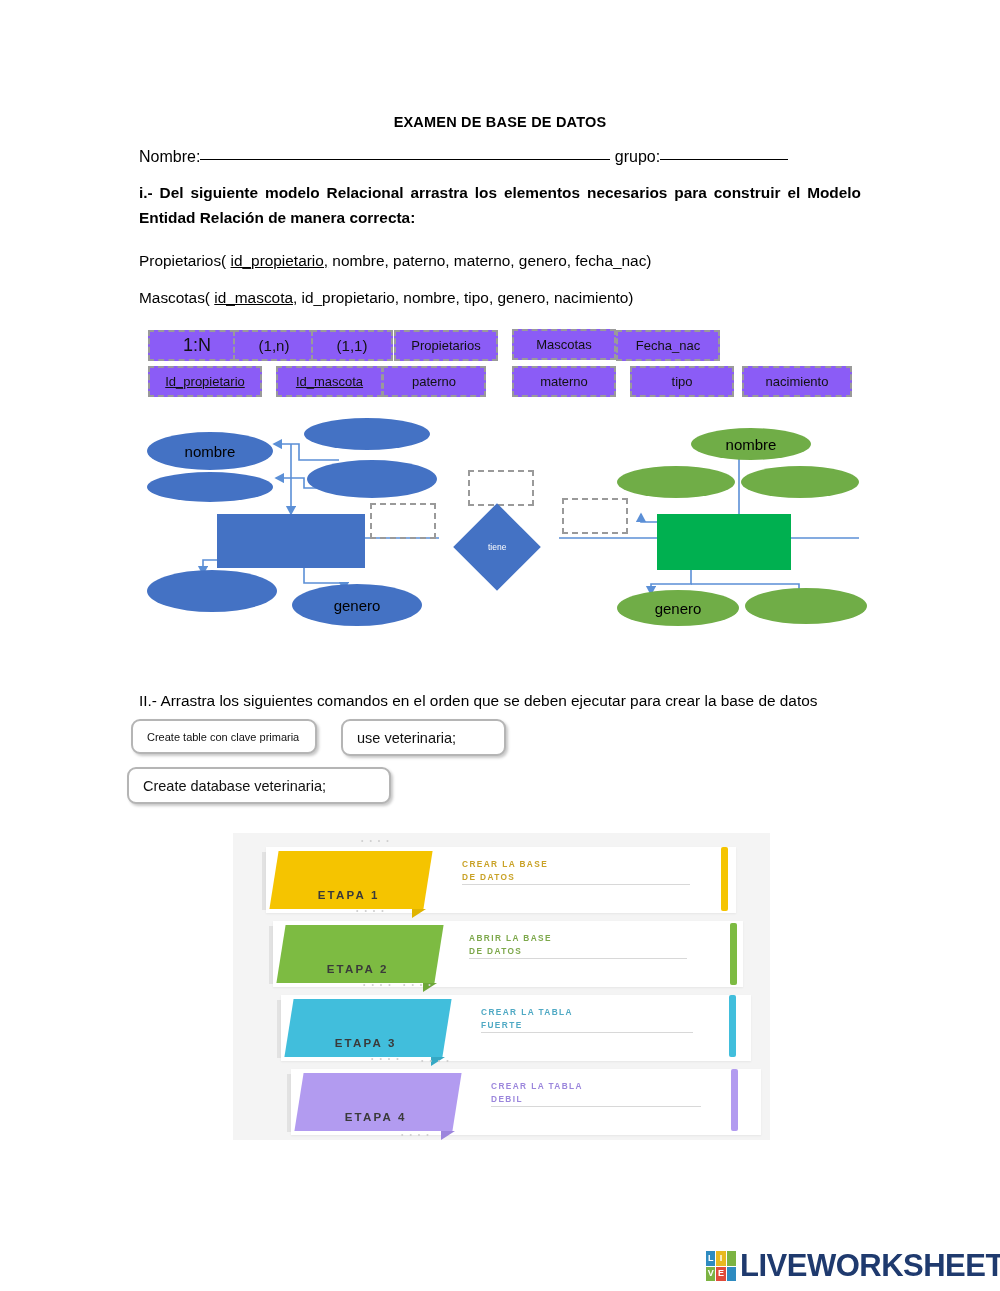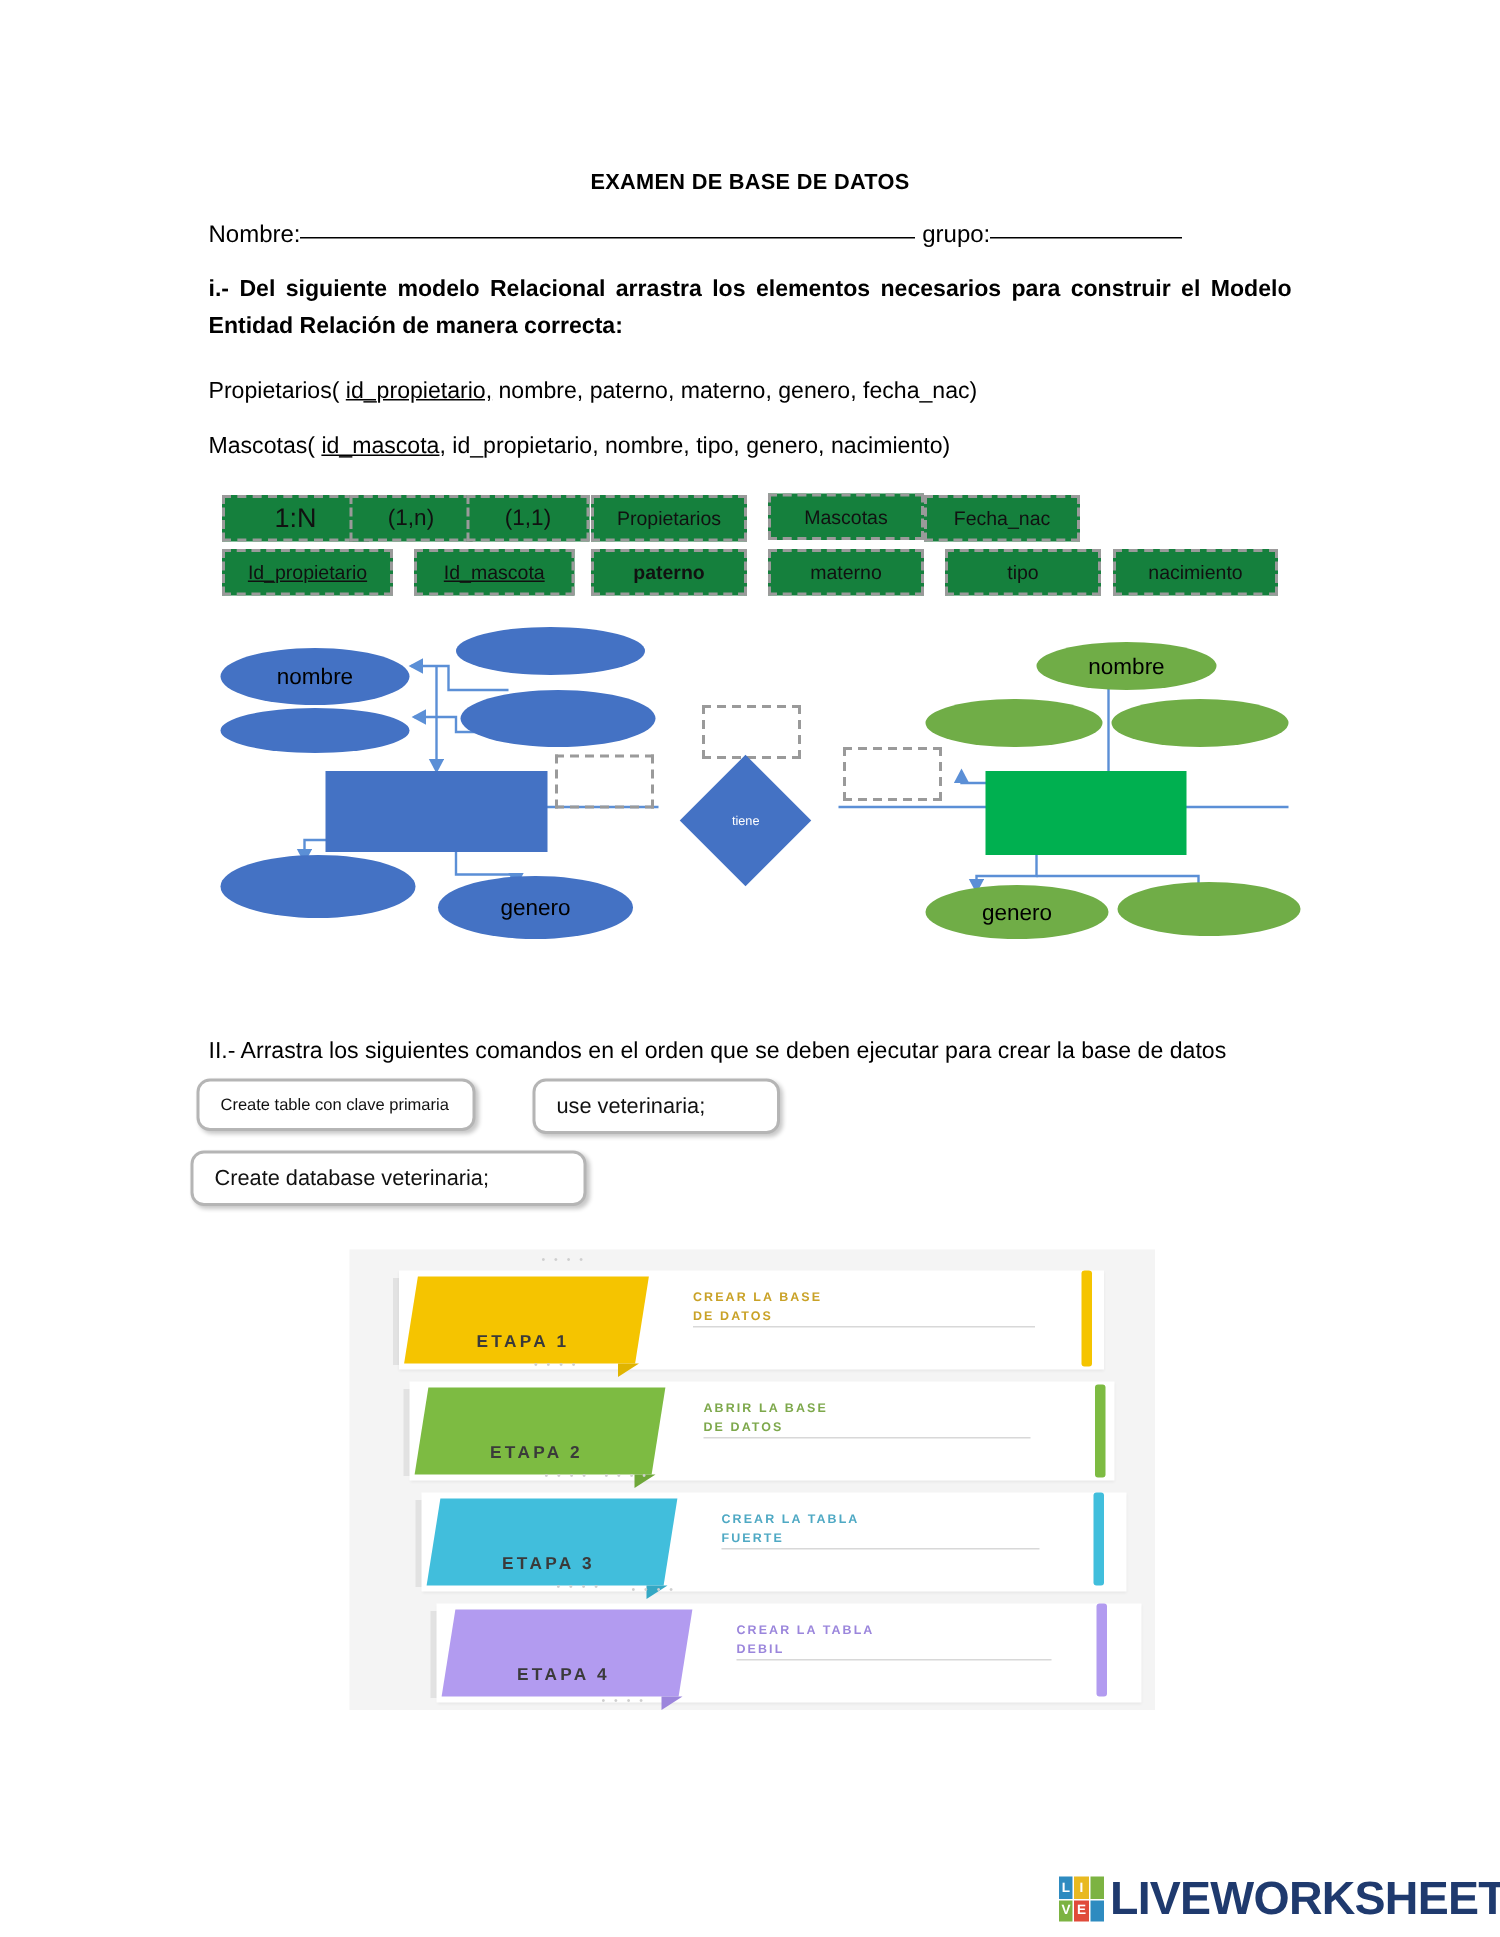--- a/index.html
+++ b/index.html
@@ -29,21 +29,21 @@
     text-align:justify;text-justify:inter-word;
   }
   #p-instr1{left:139px;top:180px;width:722px;font-weight:bold;}
   #p-rel1{left:139px;top:248px;width:722px;}
   #p-rel2{left:139px;top:285px;width:722px;}
   #p-instr2{left:139px;top:688px;width:730px;}
   .u{text-decoration:underline;margin-top:18px;}
 
   
   .tile{
-    position:absolute;border:2.2px dashed #9a9a9a;background:#15803d;
+    position:absolute;border:2.2px dashed #9a9a9a;background:#8b5cf6;
     display:flex;align-items:center;justify-content:center;
     font-size:13px;color:#111;box-sizing:border-box;text-align:center;
   }
   .tile.big{font-size:18px;}
   .tile .uline{text-decoration:underline;}
 
   
   .er{position:absolute;left:139px;top:418px;width:730px;height:220px;}
   .ellipse{
     position:absolute;border-radius:50%;
@@ -137,21 +137,21 @@
   <div class="tile" style="left:394px;top:330px;width:104px;height:31px;">Propietarios</div>
   <div class="tile" style="left:512px;top:329px;width:104px;height:31px;">Mascotas</div>
   <div class="tile" style="left:616px;top:330px;width:104px;height:31px;text-align:center;">Fecha_nac</div>
 
   <div class="tile" style="left:148px;top:366px;width:114px;height:31px;">
     <span class="uline">Id_propietario</span>
   </div>
   <div class="tile" style="left:276px;top:366px;width:107px;height:31px;">
     <span class="uline">Id_mascota</span>
   </div>
-  <div class="tile" style="left:394px;top:366px;width:104px;height:31px;font-weight:bold;">paterno</div>
+  <div class="tile" style="left:382px;top:366px;width:104px;height:31px;">paterno</div>
   <div class="tile" style="left:512px;top:366px;width:104px;height:31px;">materno</div>
   <div class="tile" style="left:630px;top:366px;width:104px;height:31px;">tipo</div>
   <div class="tile" style="left:742px;top:366px;width:110px;height:31px;">nacimiento</div>
 
   <div class="er">
 
     <svg width="730" height="220">
       <defs>
         <marker id="ah" markerWidth="7" markerHeight="7" refX="5" refY="3.2" orient="auto">
           <path d="M0,0 L6,3.2 L0,6.4 z" fill="#5B8FD6"></path>
@@ -203,21 +203,21 @@
     <div class="ellipse ell-green" style="left:602px;top:48px;width:118px;height:32px;"></div>
     <div class="ellipse ell-green" style="left:478px;top:172px;width:122px;height:36px;">genero</div>
     <div class="ellipse ell-green" style="left:606px;top:170px;width:122px;height:36px;"></div>
 
     <div class="rect-ent rect-green" style="left:518px;top:96px;width:134px;height:56px;"></div>
   </div>
 
   <div class="para" id="p-instr2">II.- Arrastra los siguientes comandos en el orden que se deben ejecutar para crear la base de datos</div>
 
   <div class="chip small" style="left:131px;top:719px;width:186px;height:35px;">Create table  con clave primaria</div>
-  <div class="chip" style="left:341px;top:719px;width:165px;height:37px;margin-left:14px;">use veterinaria;</div>
+  <div class="chip" style="left:341px;top:719px;width:165px;height:37px;">use veterinaria;</div>
   <div class="chip" style="left:127px;top:767px;width:264px;height:37px;">Create database veterinaria;</div>
 
   <div class="info">
 
     <div class="info-row" style="top:14px;left:33px;width:470px;">
       <div class="info-card" style="width:470px;"></div>
       <div class="shadow-edge" style="left:-4px;top:5px;width:4px;height:58px;"></div>
       <div class="banner" style="left:8px;width:154px;background:#F5C400;">
         <div class="lbl">ETAPA 1</div>
       </div>

